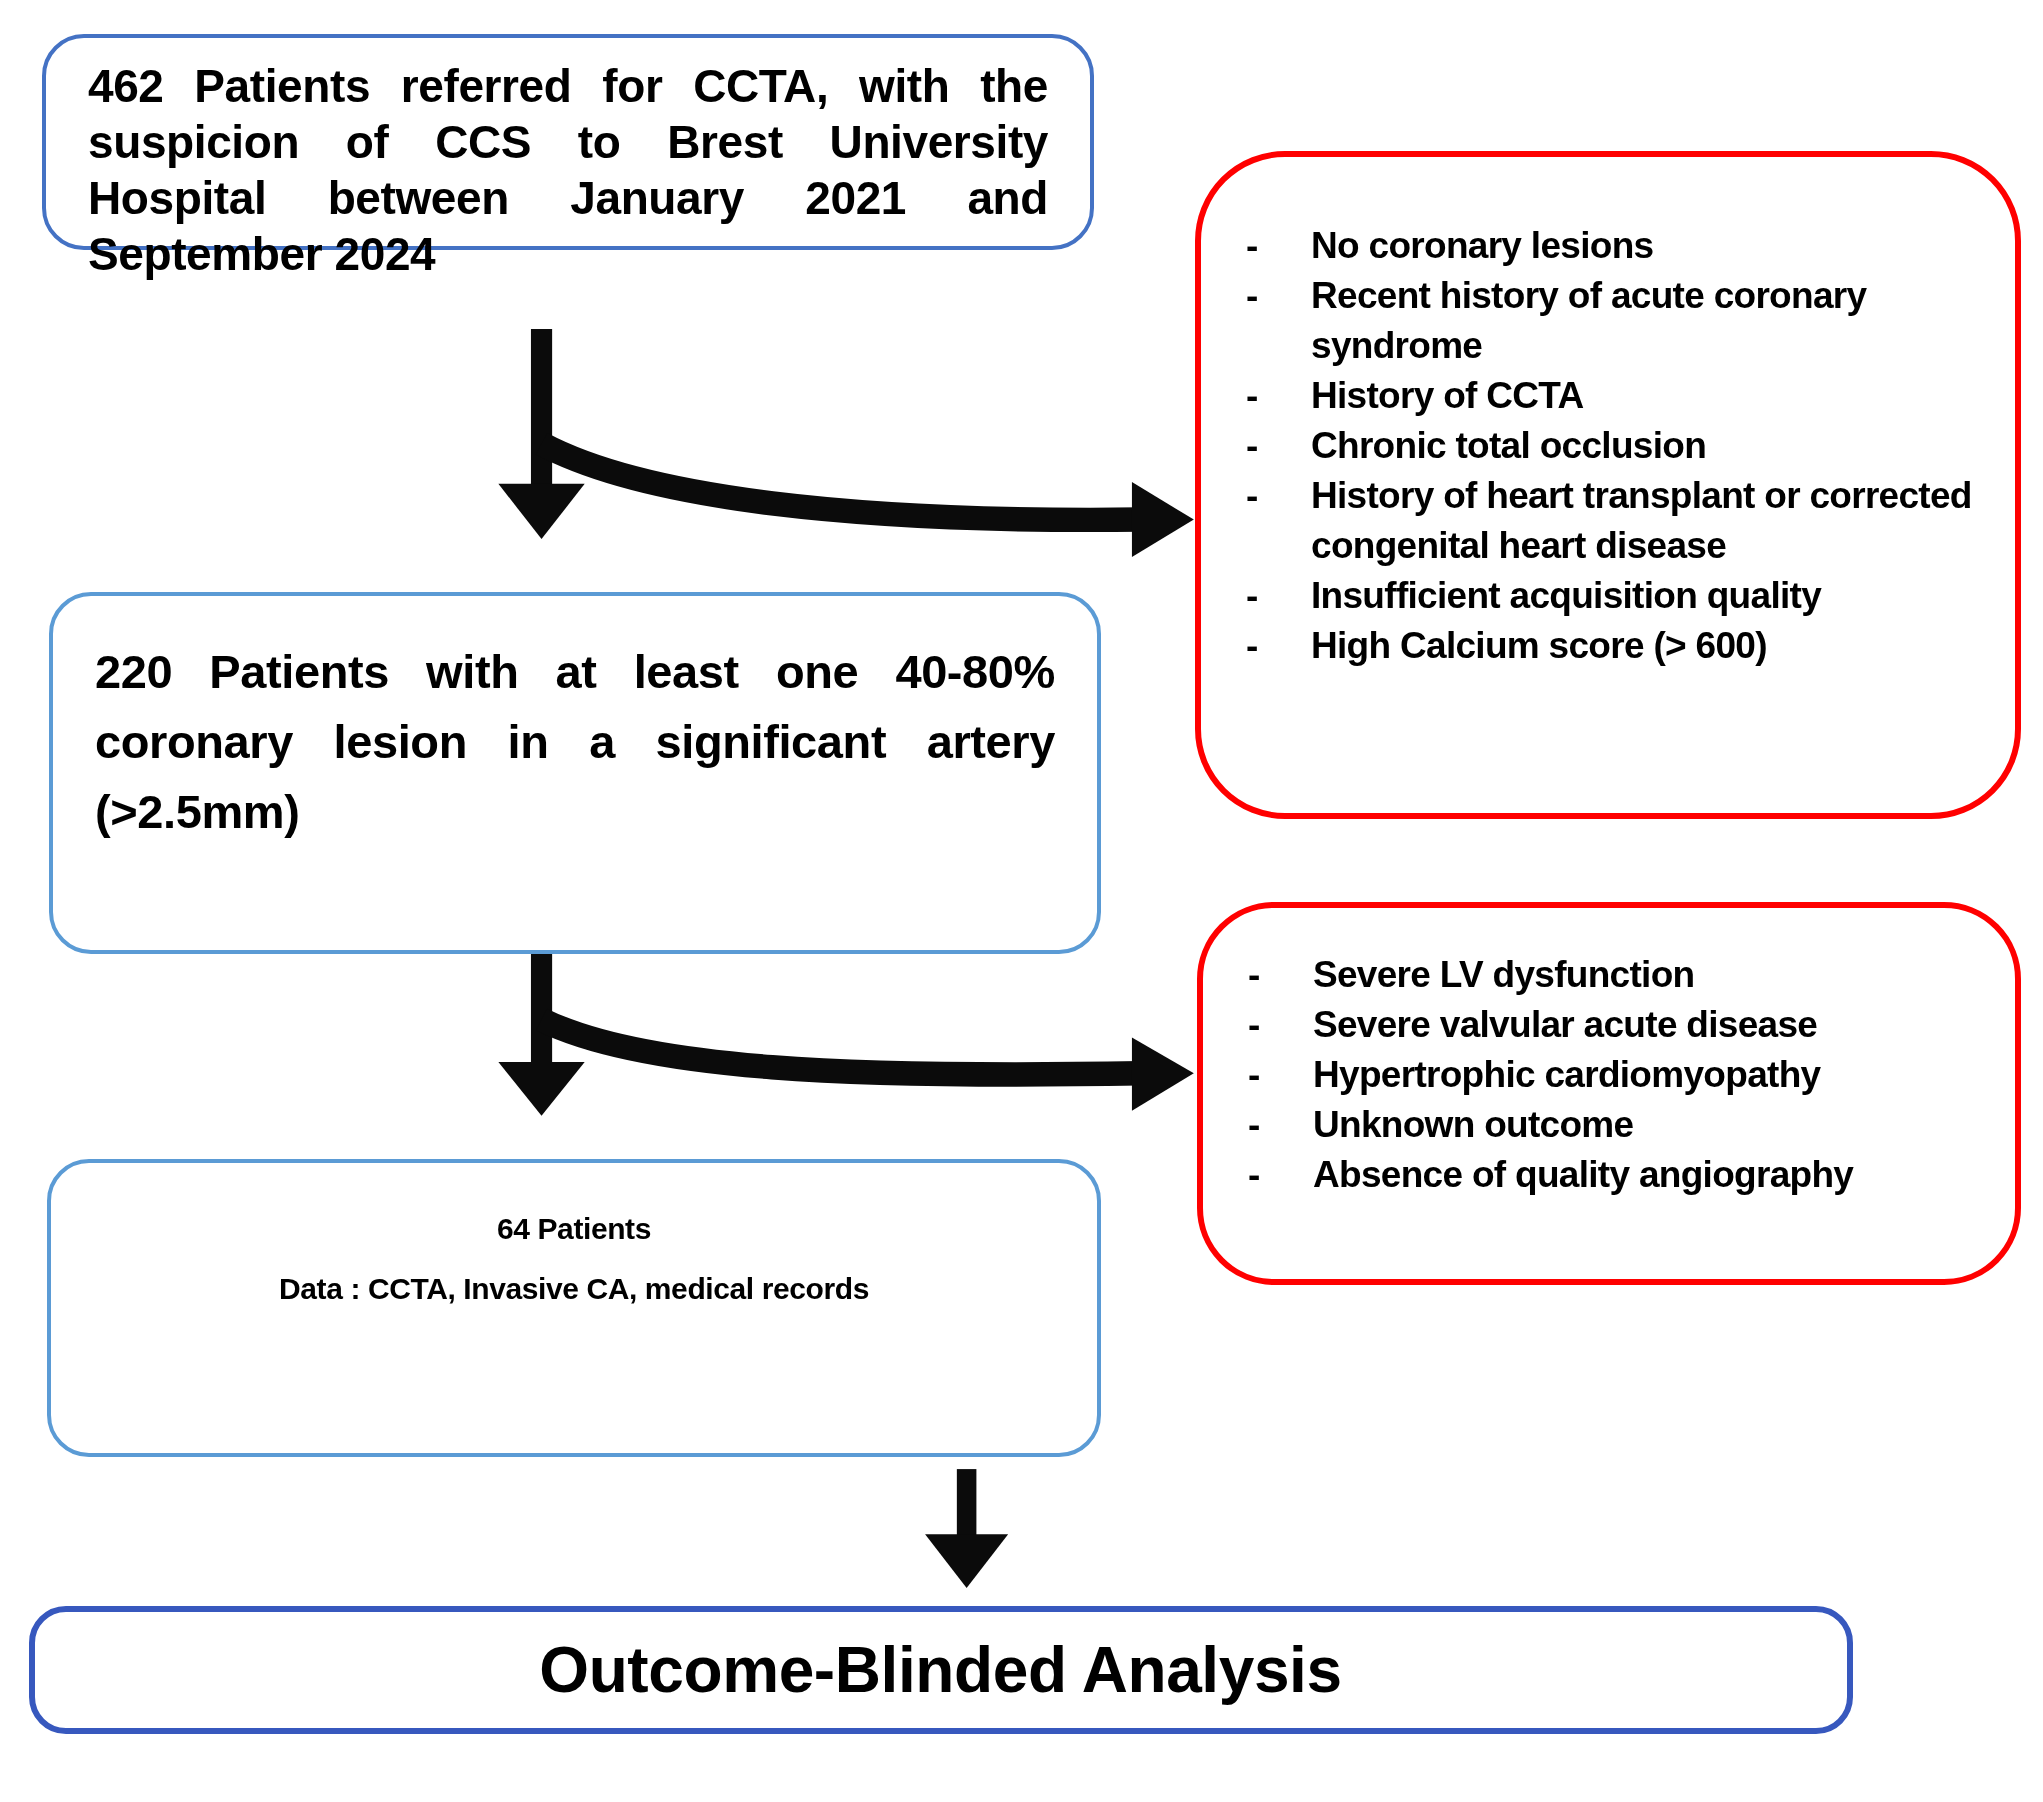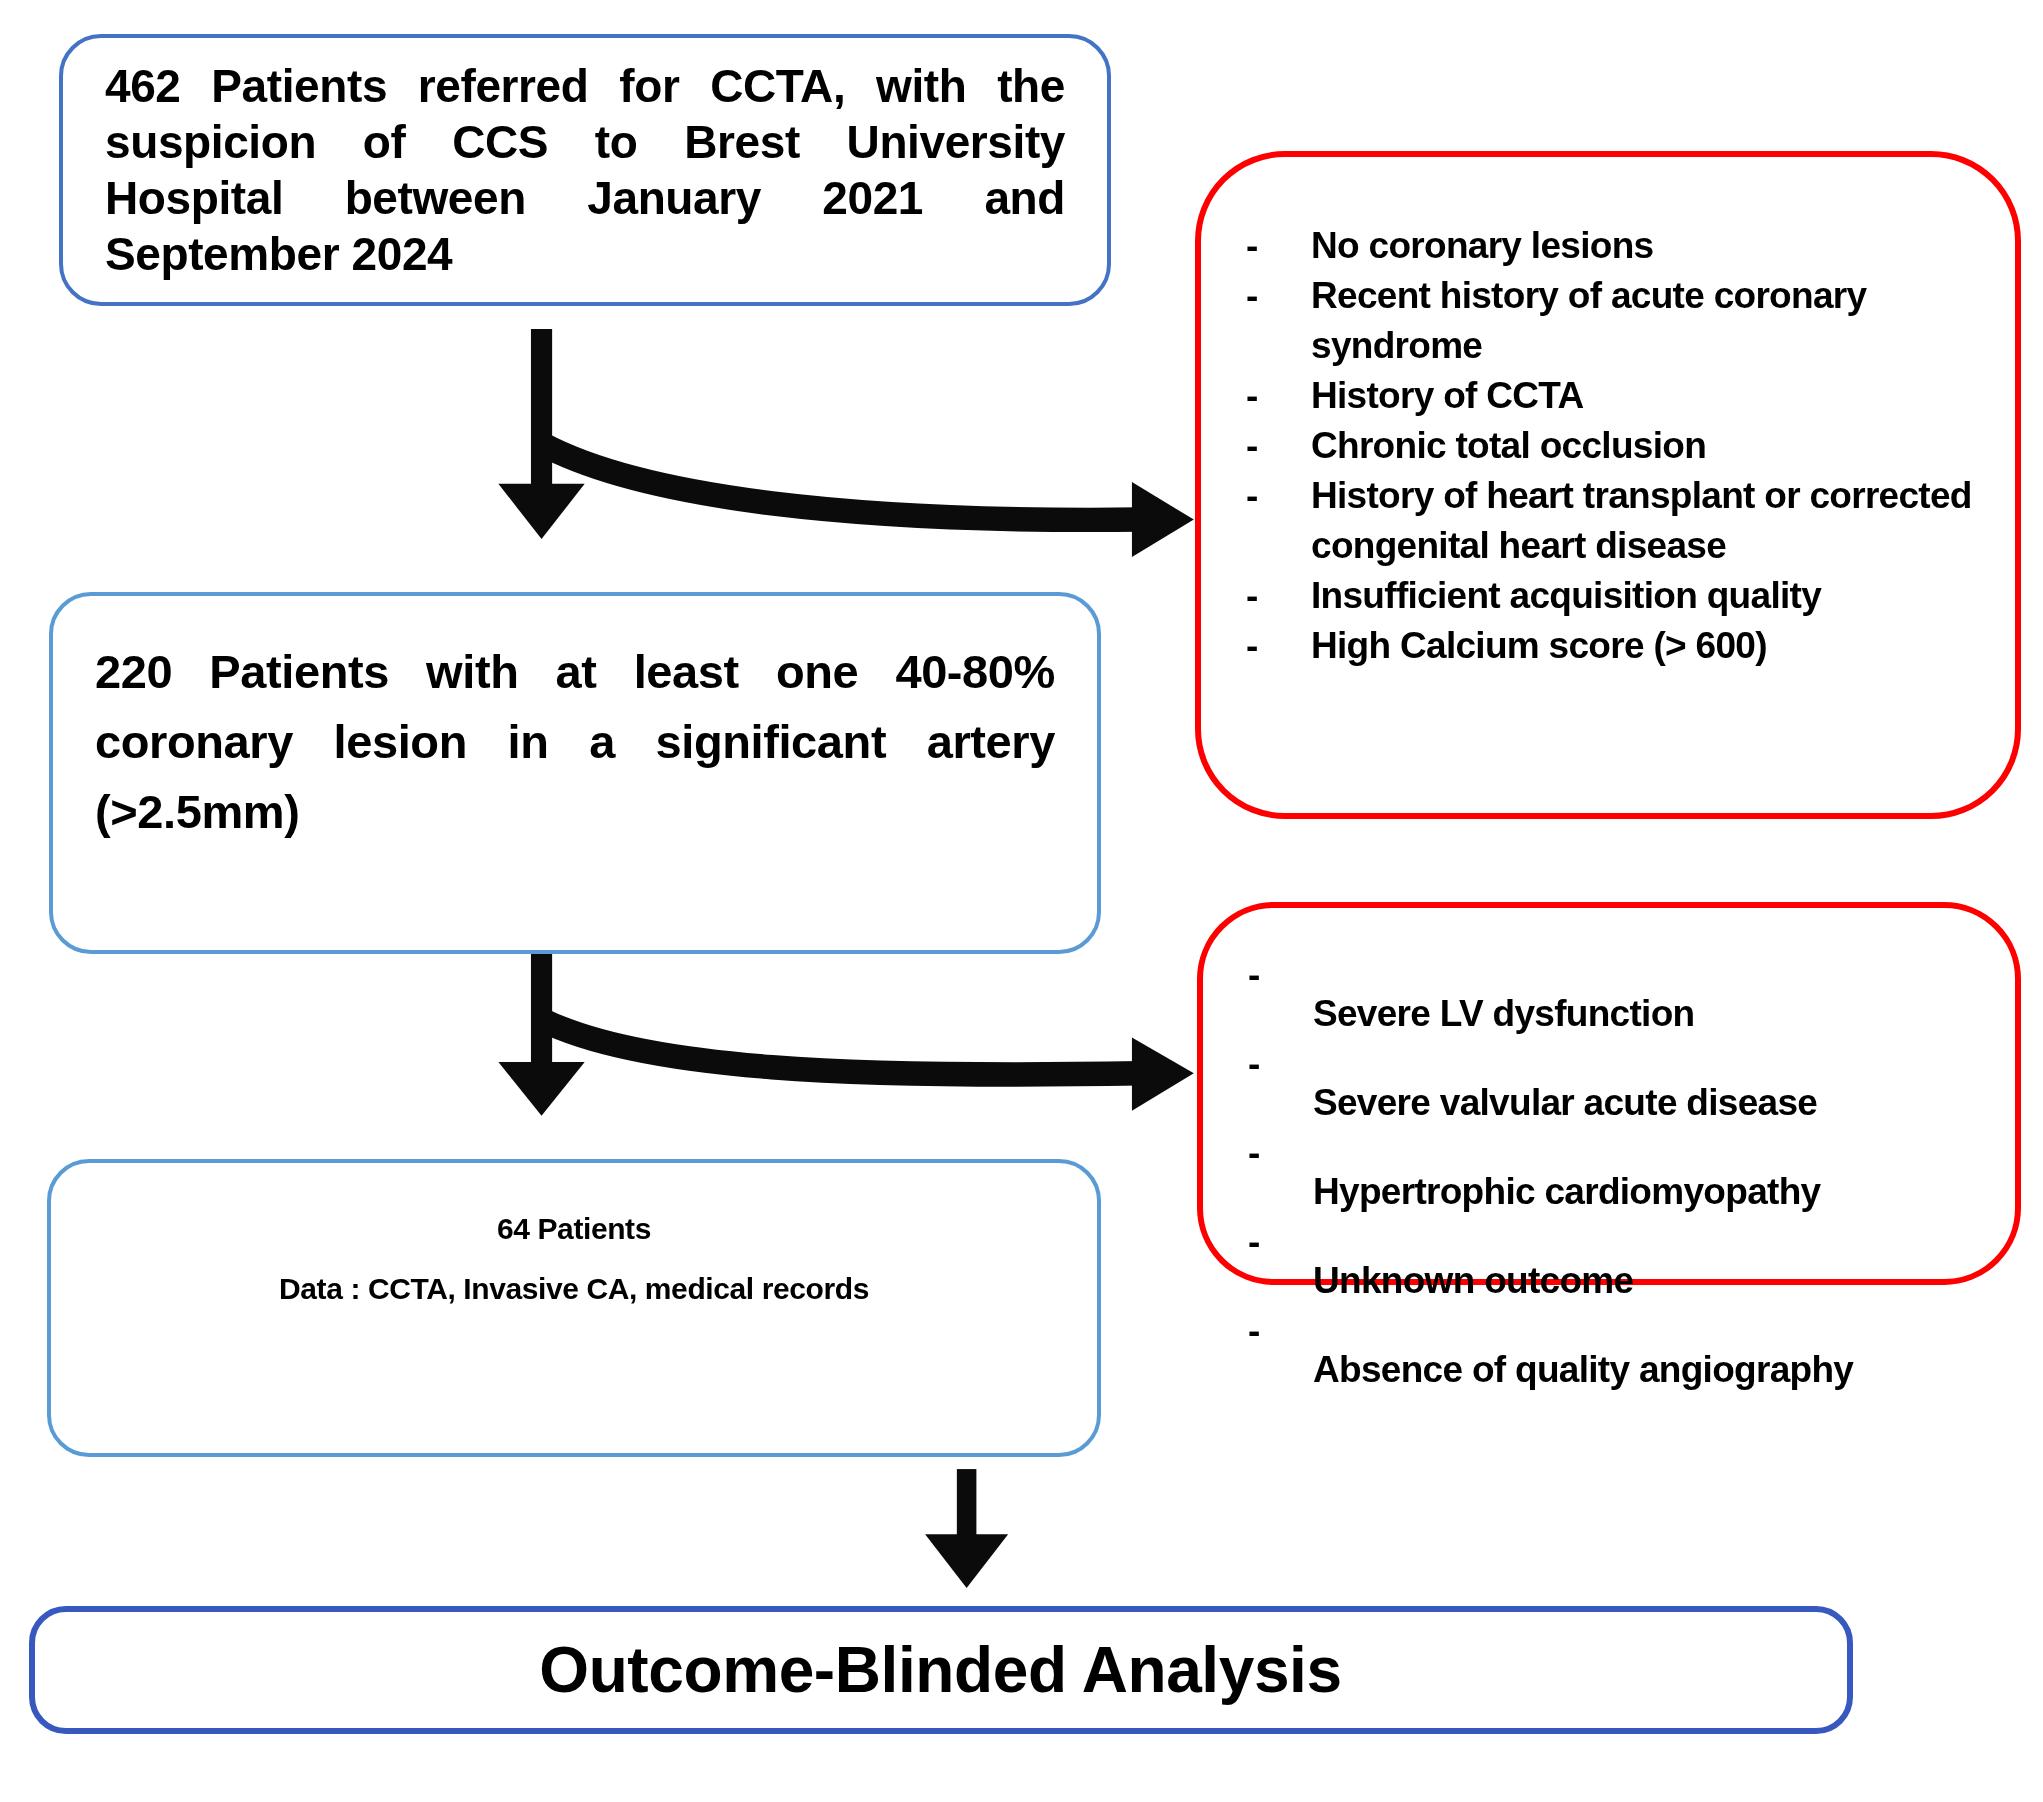--- a/index.html
+++ b/index.html
@@ -7,21 +7,21 @@
     position:relative;
     width:2044px;height:1803px;
     background:var(--background,#fff);
     font-family:"Liberation Sans","DejaVu Sans",sans-serif;
     font-weight:700;
     color:var(--text,#000);
     overflow:hidden;
   }
   .box{position:absolute;box-sizing:border-box;background:#fff;}
   .blue1{
-    left:59px;top:34px;width:1052px;height:272px;
+    left:42px;top:34px;width:1052px;height:216px;
     border:4.9px solid var(--box-blue-1,#4472C4);border-radius:42px;
     padding:19.5px 42px;
     font-size:46px;line-height:56px;
     text-align:justify;letter-spacing:-0.4px;
   }
   .blue2{
     left:49px;top:592px;width:1052px;height:362px;
     border:4.9px solid var(--box-blue-2,#5B9BD5);border-radius:42px;
     padding:41px 42px;
     font-size:47px;line-height:70px;
@@ -48,21 +48,21 @@
   }
   .red2{
     left:1197px;top:902px;width:824px;height:383px;
     border:6.5px solid var(--box-red,#FF0000);border-radius:77px;
     padding:42px 24.4px 0 45px;
     font-size:37px;line-height:50px;letter-spacing:-0.7px;
   }
   .li{display:flex;}
   .li .dash{flex:0 0 65px;width:65px;}
   .li .it{flex:1;text-align:left;}
-  .red2 .li .it{text-align:justify;margin-top:39px;}
+  .red2 .li .it{text-align:justify;}
   .arrows{position:absolute;left:0;top:0;pointer-events:none;}
   .arrows *{fill:var(--arrow,#0b0b0b);}
   .arrows .stroke{fill:none;stroke:var(--arrow,#0b0b0b);stroke-width:30px;}
 </style>
 </head>
 <body>
 
 <div class="canvas">
 
   <svg class="arrows" width="2044" height="1803" viewBox="0 0 2510 2214">

